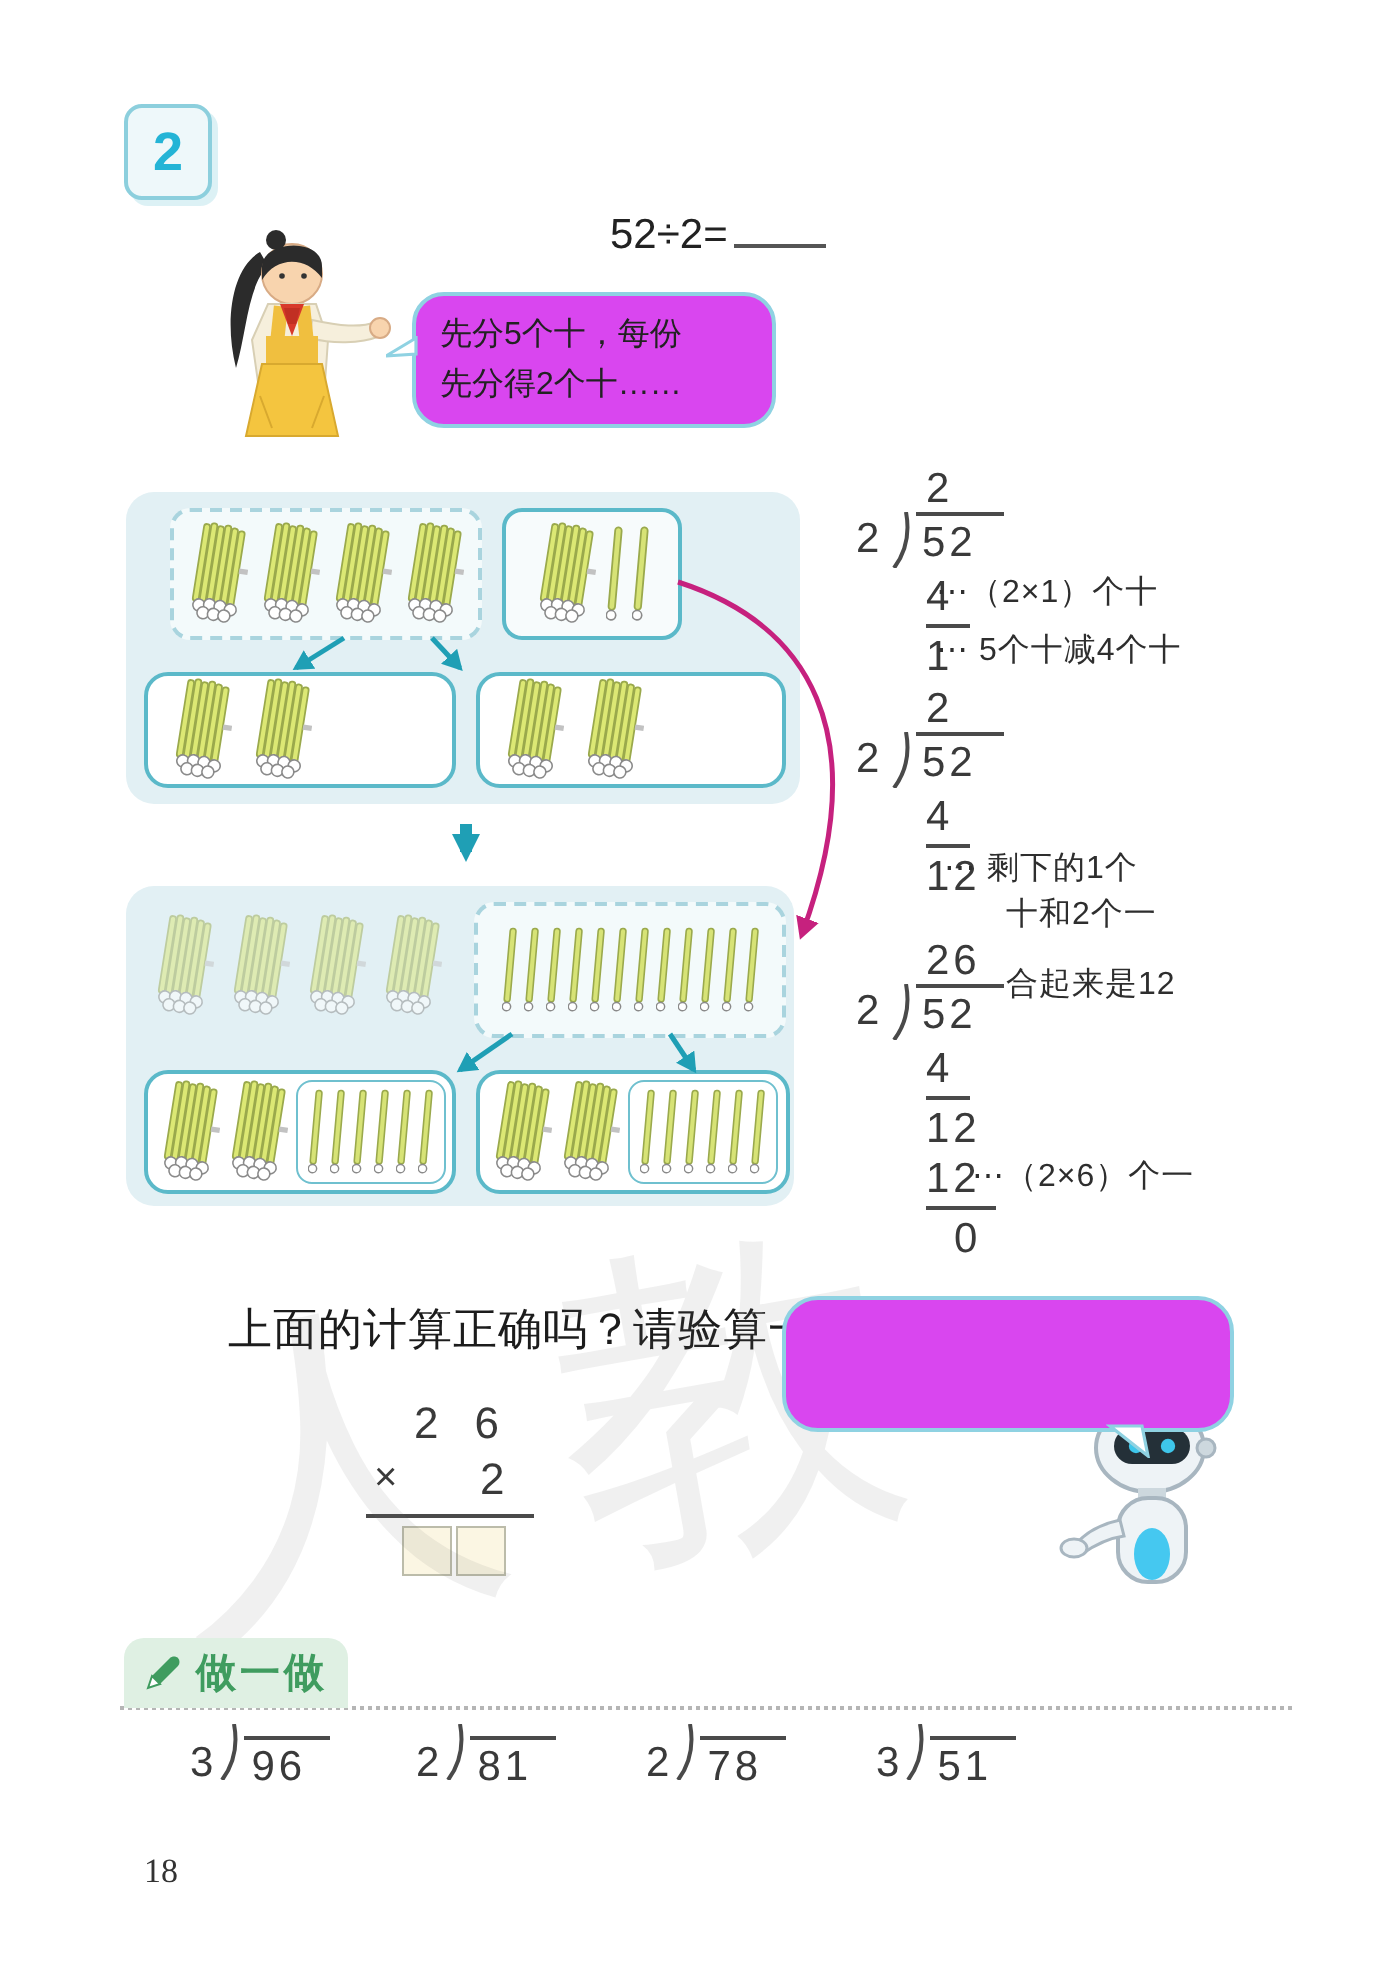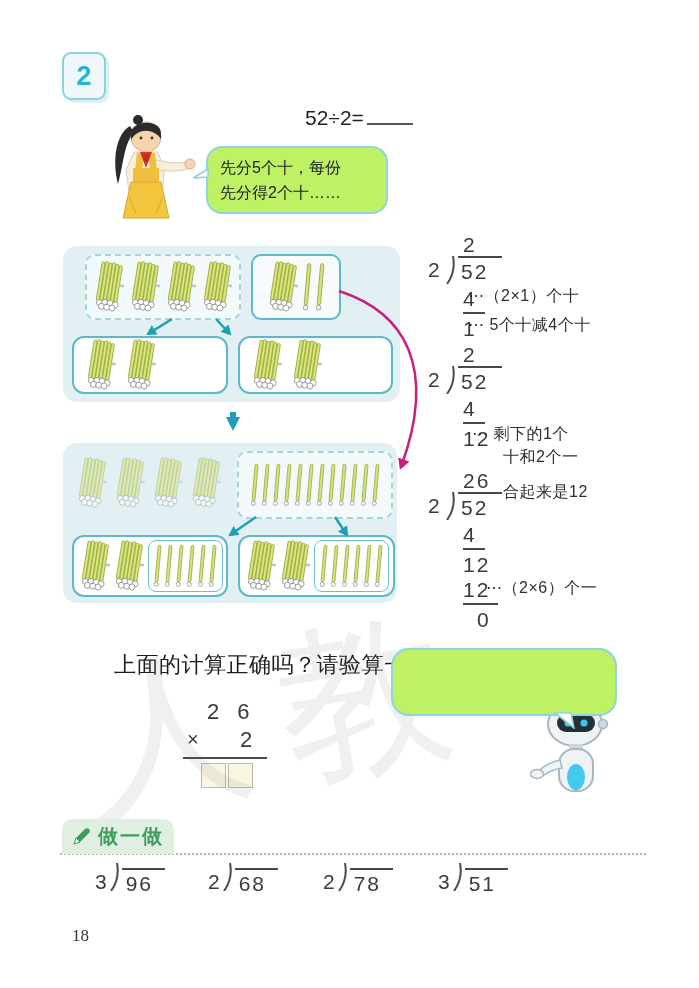--- a/index.html
+++ b/index.html
@@ -9,21 +9,21 @@
   
   .badge{position:absolute;left:62px;top:52px;width:40px;height:44px;background:#eef8fa;
          border:2px solid #8ccfdd;border-radius:9px;display:flex;align-items:center;justify-content:center;
          font-size:27px;font-weight:bold;color:#24b4d6;box-shadow:3px 3px 0 rgba(140,207,221,.30);}
 
   .problem{position:absolute;left:114px;top:68px;width:548px;font-size:19px;color:#1c1c1c;letter-spacing:.3px;}
   .equation{position:absolute;left:305px;top:106px;font-size:21px;color:#222;}
   .equation .blank{display:inline-block;width:46px;height:16px;border-bottom:2px solid #555;margin-left:3px;}
 
   
-  .bubble{position:absolute;background:#bef264;border:2px solid #8fd2e2;border-radius:16px;
+  .bubble{position:absolute;background:#d946ef;border:2px solid #8fd2e2;border-radius:16px;
           font-size:16px;line-height:1.55;color:#222;padding:8px 12px;z-index:6;}
   .bubble .tail{position:absolute;}
   .girl-bubble{left:206px;top:146px;width:154px;height:48px;}
   .girl-bubble .tail{left:-15px;top:20px;}
   .robot-bubble{left:391px;top:648px;width:198px;height:48px;border-radius:18px;}
   .robot-bubble .tail{right:40px;bottom:-15px;}
 
   
   .panel{position:absolute;background:#e2f0f4;border-radius:14px;}
   .panel1{left:63px;top:246px;width:337px;height:156px;}
@@ -440,21 +440,21 @@
     </span>
     <span class="pdvd">96</span>
   </div>
   <div class="pd" style="left:208px;top:866px">
     <span class="pdvs">2</span>
     <span class="brk">
       <svg viewBox="0 0 13 28" width="13" height="28">
           <path d="M2 28 Q11 16 8 0" fill="none" stroke="#4a4a4a" stroke-width="2"></path>
         </svg>
     </span>
-    <span class="pdvd">68</span>
+    <span class="pdvd">81</span>
   </div>
   <div class="pd" style="left:323px;top:866px">
     <span class="pdvs">2</span>
     <span class="brk">
       <svg viewBox="0 0 13 28" width="13" height="28">
           <path d="M2 28 Q11 16 8 0" fill="none" stroke="#4a4a4a" stroke-width="2"></path>
         </svg>
     </span>
     <span class="pdvd">78</span>
   </div>

